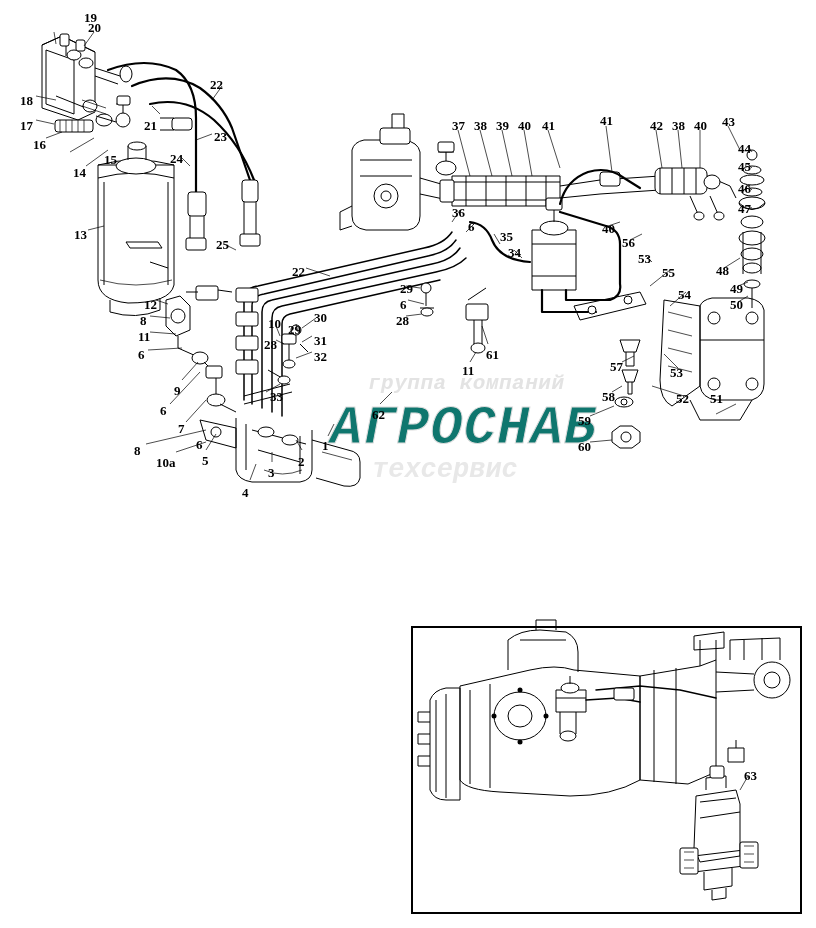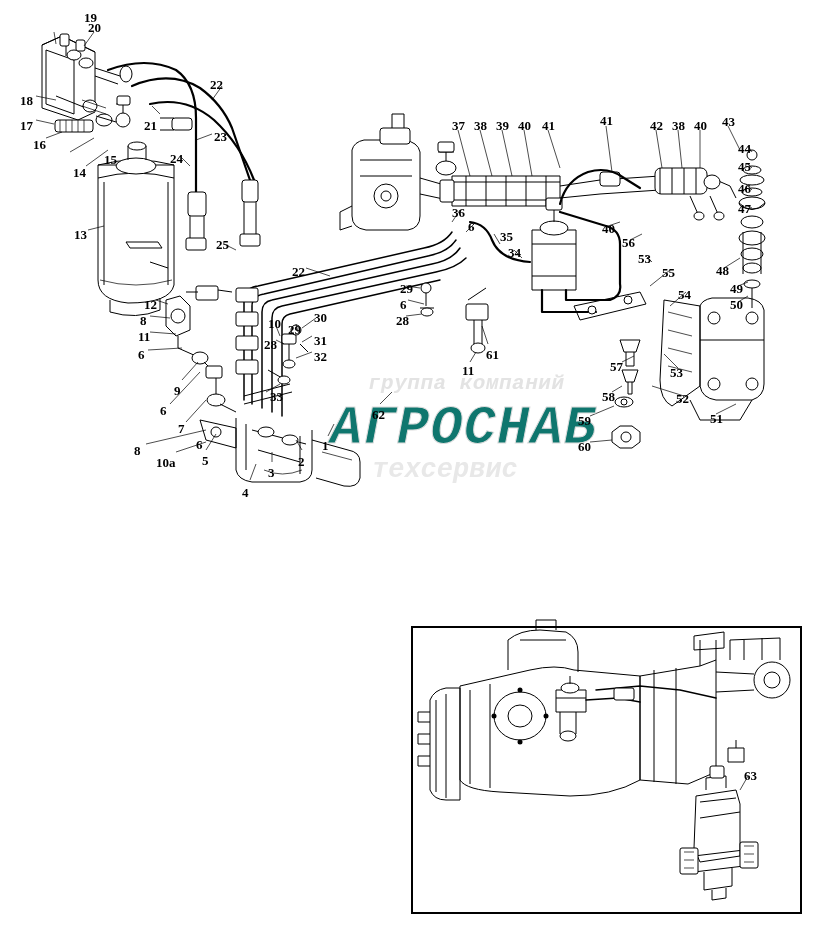--- a/index.html
+++ b/index.html
@@ -504,20 +504,20 @@
       <div class="callout" style="left: 622px; top: 236px;">56</div>
       <div class="callout" style="left: 638px; top: 252px;">53</div>
       <div class="callout" style="left: 662px; top: 266px;">55</div>
       <div class="callout" style="left: 716px; top: 264px;">48</div>
       <div class="callout" style="left: 730px; top: 282px;">49</div>
       <div class="callout" style="left: 730px; top: 298px; text-align: right;">50</div>
       <div class="callout" style="left: 678px; top: 288px;">54</div>
       <div class="callout" style="left: 610px; top: 360px;">57</div>
       <div class="callout" style="left: 670px; top: 366px;">53</div>
       <div class="callout" style="left: 676px; top: 392px;">52</div>
-      <div class="callout" style="left: 710px; top: 412px;">51</div>
+      <div class="callout" style="left: 710px; top: 392px;">51</div>
       <div class="callout" style="left: 602px; top: 390px;">58</div>
       <div class="callout" style="left: 578px; top: 414px;">59</div>
       <div class="callout" style="left: 578px; top: 440px;">60</div>
       <div class="callout" style="left: 744px; top: 769px;">63</div>
     </div>
 
 </div>
 
 </body></html>

